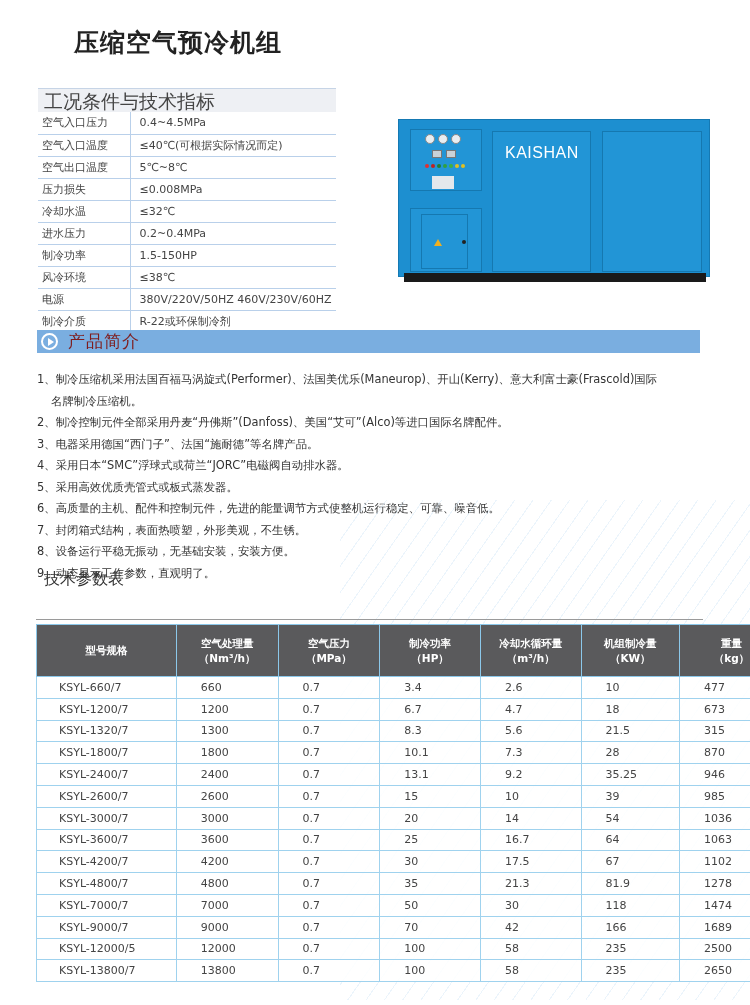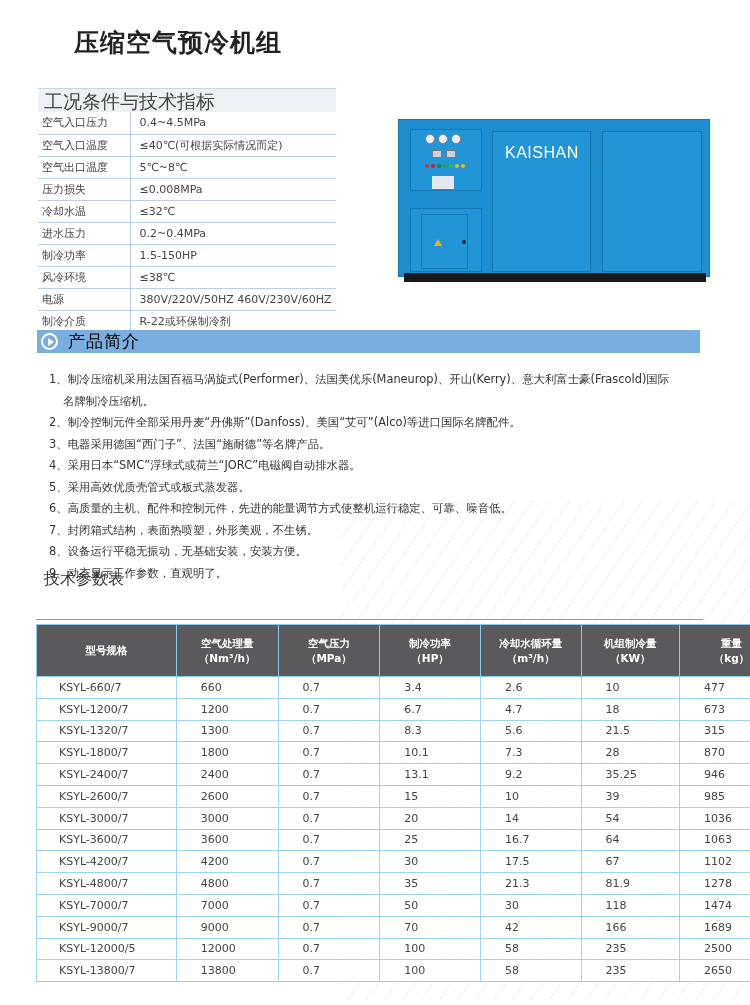--- a/index.html
+++ b/index.html
@@ -43,23 +43,23 @@
     background: #7aaee0; display: flex; align-items: center; padding-left: 4px;
   }
   .play-icon {
     width: 17px; height: 17px; border: 2px solid #fff; border-radius: 50%;
     position: relative; margin-right: 10px;
   }
   .play-icon::after {
     content: ""; position: absolute; left: 5px; top: 3px;
     border-top: 4px solid transparent; border-bottom: 4px solid transparent; border-left: 6px solid #fff;
   }
-  .intro-title { color: #000000; font-size: 17px; letter-spacing: 1px; text-align: center; }
-
-  .features { position: absolute; left: 37px; top: 369px; width: 680px; font-size: 11.4px; color: #333; margin-left: 12px; }
+  .intro-title { color: #7f1d1d; font-size: 17px; letter-spacing: 1px; text-align: center; }
+
+  .features { position: absolute; left: 37px; top: 369px; width: 680px; font-size: 11.4px; color: #333; }
   .features li { list-style: none; line-height: 21.5px; white-space: nowrap; }
   .features li .cont { padding-left: 14px; display: block; }
 
   
   .table-title { position: absolute; left: 44px; top: 569px; font-size: 16px; color: #333; }
   .table-rule { position: absolute; left: 36px; top: 619px; width: 667px; height: 1px; background: #9a9a9a; }
 
   .deco {
     position: absolute; left: 340px; top: 500px; width: 410px; height: 500px; overflow: hidden; pointer-events: none;
     background: repeating-linear-gradient(-55deg, rgba(200,225,245,0) 0 14px, rgba(200,225,245,0.35) 14px 15px);

